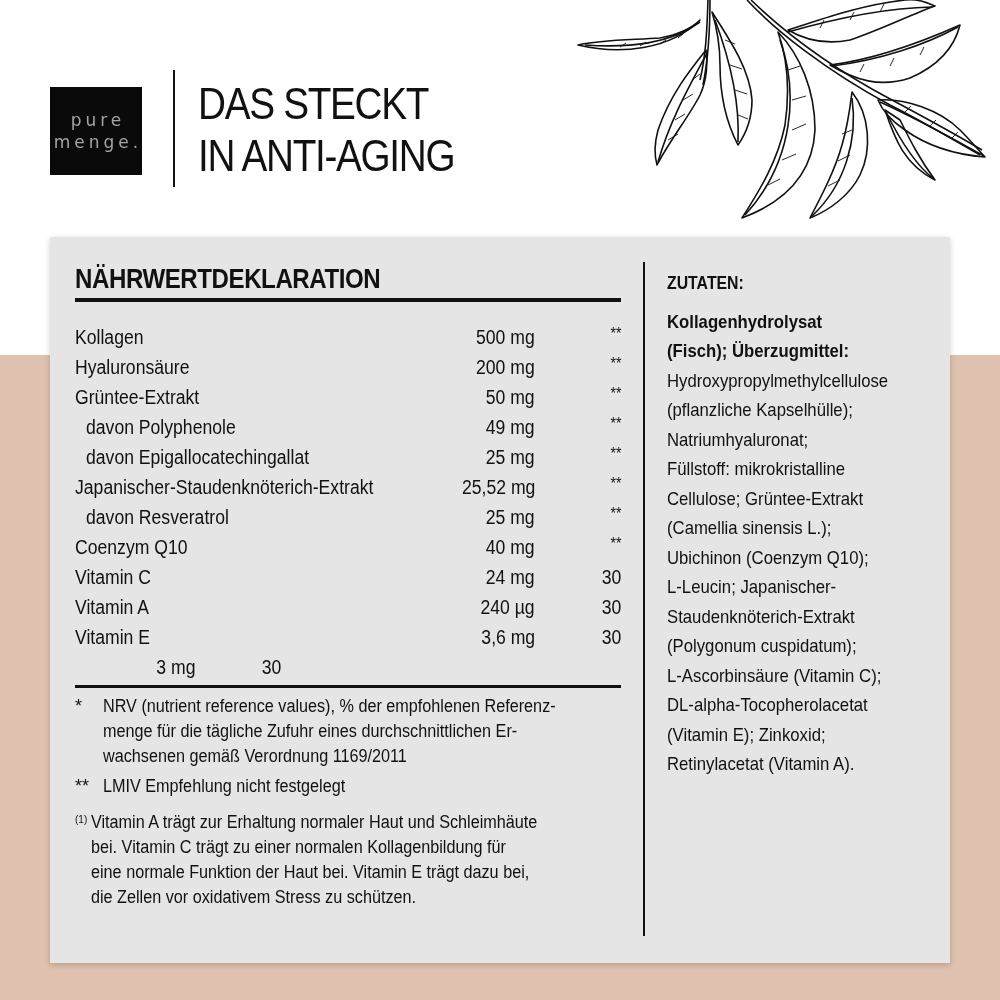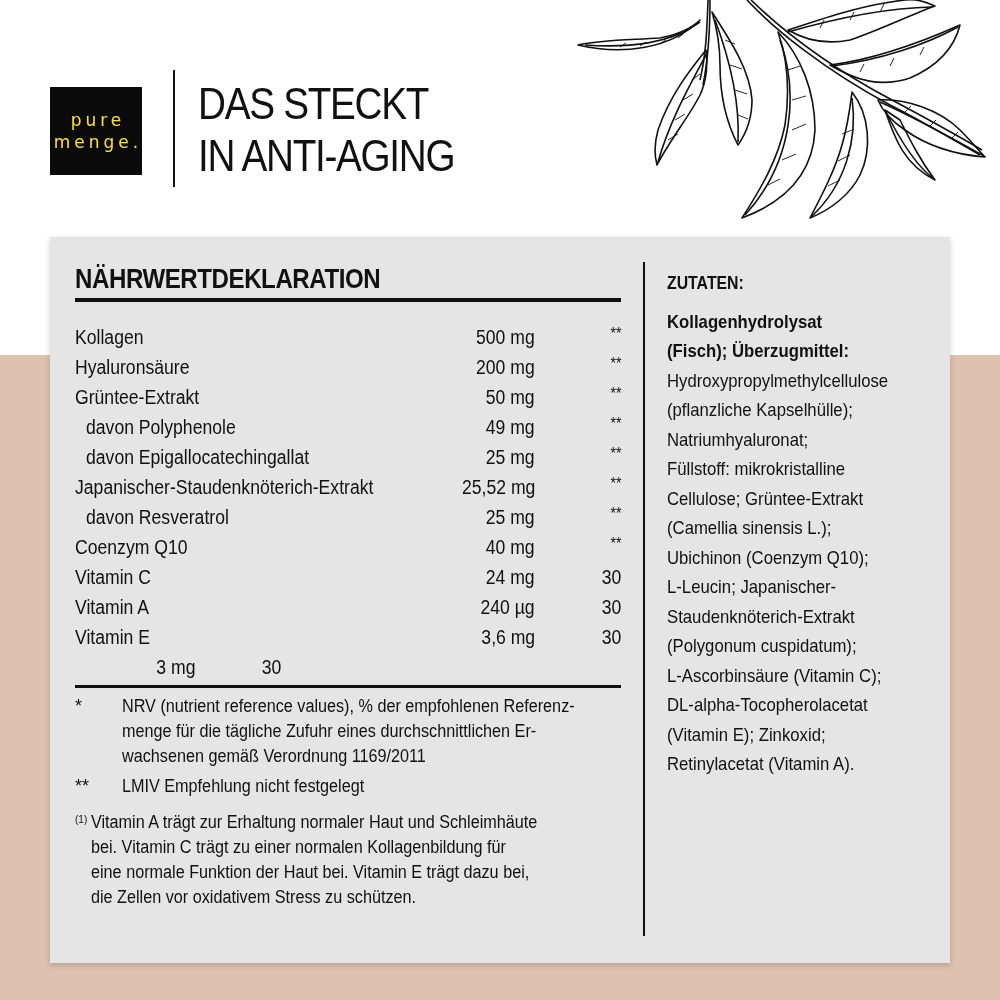--- a/index.html
+++ b/index.html
@@ -9,21 +9,21 @@
     font-family: "Liberation Sans", "DejaVu Sans", sans-serif;
     color: #111;
   }
   .beige-band {
     position: absolute; left: 0; top: 355px; width: 1000px; height: 645px;
     background: #dec1ae;
   }
   
   .logo {
     position: absolute; left: 50px; top: 87px; width: 92px; height: 88px;
-    background: #0a0a0a; color: #fde047;
+    background: #0a0a0a; color: #a3a3a3;
     display: flex; flex-direction: column; justify-content: center; align-items: center;
     font-family: "DejaVu Sans", sans-serif; font-size: 17px; letter-spacing: 4px;
     line-height: 22px;
   }
   .logo span { display: block; padding-left: 4px; }
   .header-divider {
     position: absolute; left: 173px; top: 70px; width: 2px; height: 117px; background: #111;
   }
   .headline {
     position: absolute; left: 198px; top: 78px;
@@ -64,21 +64,21 @@
   .row .c-amount span, .row .c-nrv span { display: inline-block; transform: scaleX(0.88); transform-origin: right center; }
   .row .c-nrv { width: 86px; text-align: right; }
   .row.indent .c-name { padding-left: 11px; }
   .row.head { height: 34px; }
   .row.head .c-amount { width: 200px; }
   .row.head .c-nrv { width: 86px; }
   .stars { font-size: 16px; position: relative; top: -5px; }
   .notes { margin-top: 6px; font-size: 18px; line-height: 25px; }
   .note { display: flex; }
   .note .mark { width: 28px; flex-shrink: 0; }
-  .note .txt { flex: 1; margin-left: 19px; }
+  .note .txt { flex: 1; }
   .note-txt-inner { display: inline-block; transform: scaleX(0.9); transform-origin: left top; width: 575px; }
   .note + .note { margin-top: 5px; }
   .claim { margin-top: 11px; display: flex; font-size: 18px; line-height: 25px; }
   .claim sup { font-size: 10px; width: 16px; line-height: 12px; padding-top: 4px; flex-shrink: 0; }
   .right-col {
     position: absolute; left: 617px; top: 32px; width: 270px;
     font-size: 19px; line-height: 29.5px;
   }
   .right-col .inner { transform: scaleX(0.88); transform-origin: left top; width: 310px; }
   .zt { font-weight: 700; font-size: 18px; margin-bottom: 8px; }

